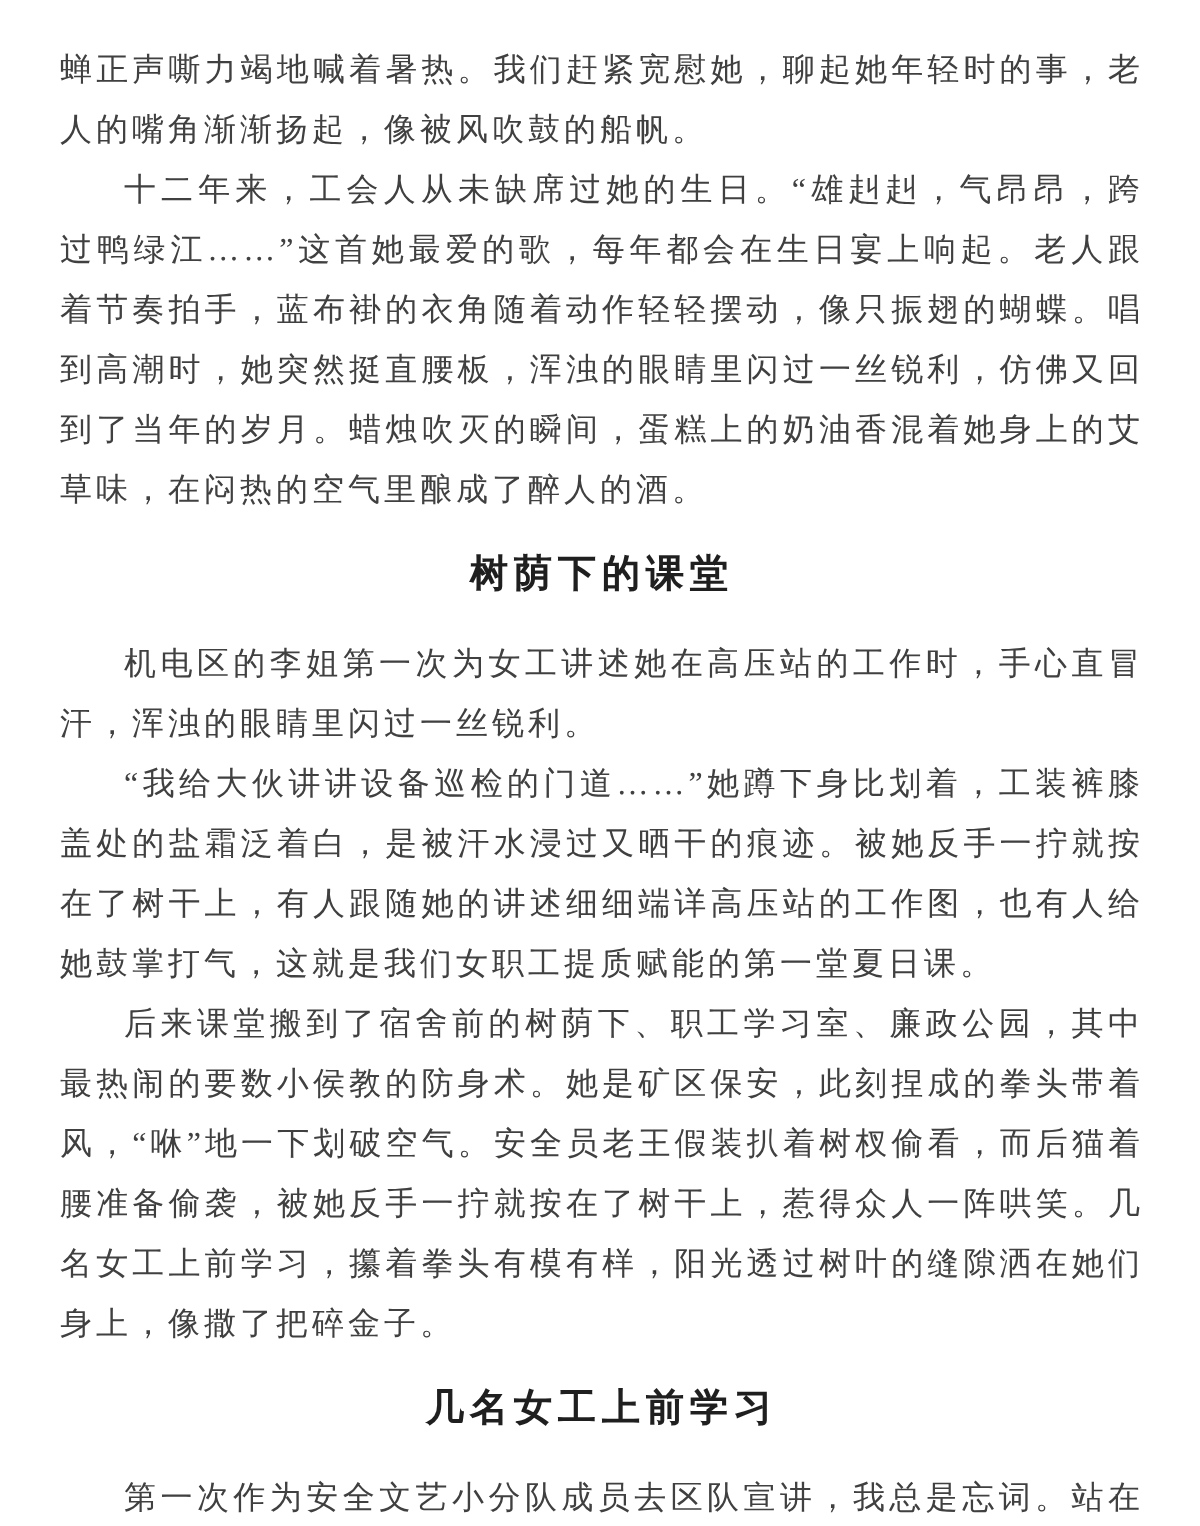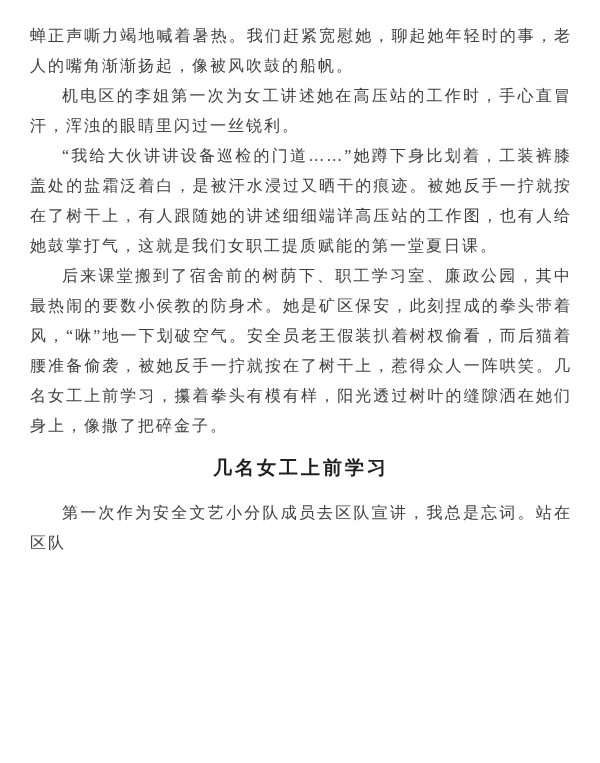--- a/index.html
+++ b/index.html
@@ -42,21 +42,23 @@
     color: var(--heading-color, #1f1f1f);
   }
 </style>
 </head>
 <body>
 
 <div class="page">
 
   <p class="body-para no-indent">蝉正声嘶力竭地喊着暑热。我们赶紧宽慰她，聊起她年轻时的事，老人的嘴角渐渐扬起，像被风吹鼓的船帆。</p>
 
+  <p class="body-para">十二年来，工会人从未缺席过她的生日。“雄赳赳，气昂昂，跨过鸭绿江……”这首她最爱的歌，每年都会在生日宴上响起。老人跟着节奏拍手，蓝布褂的衣角随着动作轻轻摆动，像只振翅的蝴蝶。唱到高潮时，她突然挺直腰板，浑浊的眼睛里闪过一丝锐利，仿佛又回到了当年的岁月。蜡烛吹灭的瞬间，蛋糕上的奶油香混着她身上的艾草味，在闷热的空气里酿成了醉人的酒。</p>
 
+  <h2 class="section-heading">树荫下的课堂</h2>
 
   <p class="body-para">机电区的李姐第一次为女工讲述她在高压站的工作时，手心直冒汗，浑浊的眼睛里闪过一丝锐利。</p>
 
   <p class="body-para">“我给大伙讲讲设备巡检的门道……”她蹲下身比划着，工装裤膝盖处的盐霜泛着白，是被汗水浸过又晒干的痕迹。被她反手一拧就按在了树干上，有人跟随她的讲述细细端详高压站的工作图，也有人给她鼓掌打气，这就是我们女职工提质赋能的第一堂夏日课。</p>
 
   <p class="body-para">后来课堂搬到了宿舍前的树荫下、职工学习室、廉政公园，其中最热闹的要数小侯教的防身术。她是矿区保安，此刻捏成的拳头带着风，“咻”地一下划破空气。安全员老王假装扒着树杈偷看，而后猫着腰准备偷袭，被她反手一拧就按在了树干上，惹得众人一阵哄笑。几名女工上前学习，攥着拳头有模有样，阳光透过树叶的缝隙洒在她们身上，像撒了把碎金子。</p>
 
   <h2 class="section-heading">几名女工上前学习</h2>
 
   <p class="body-para">第一次作为安全文艺小分队成员去区队宣讲，我总是忘词。站在区队</p>

